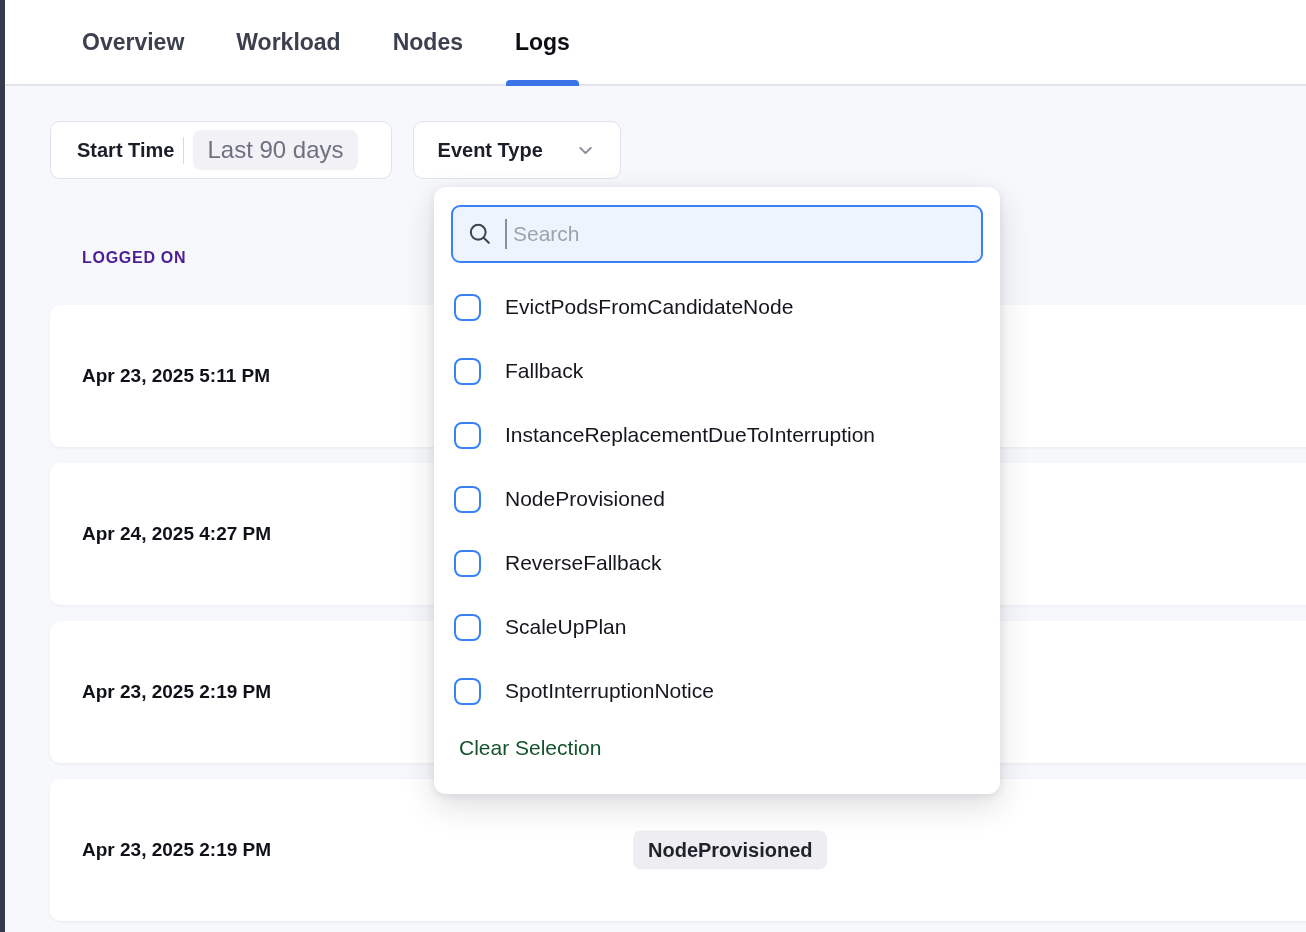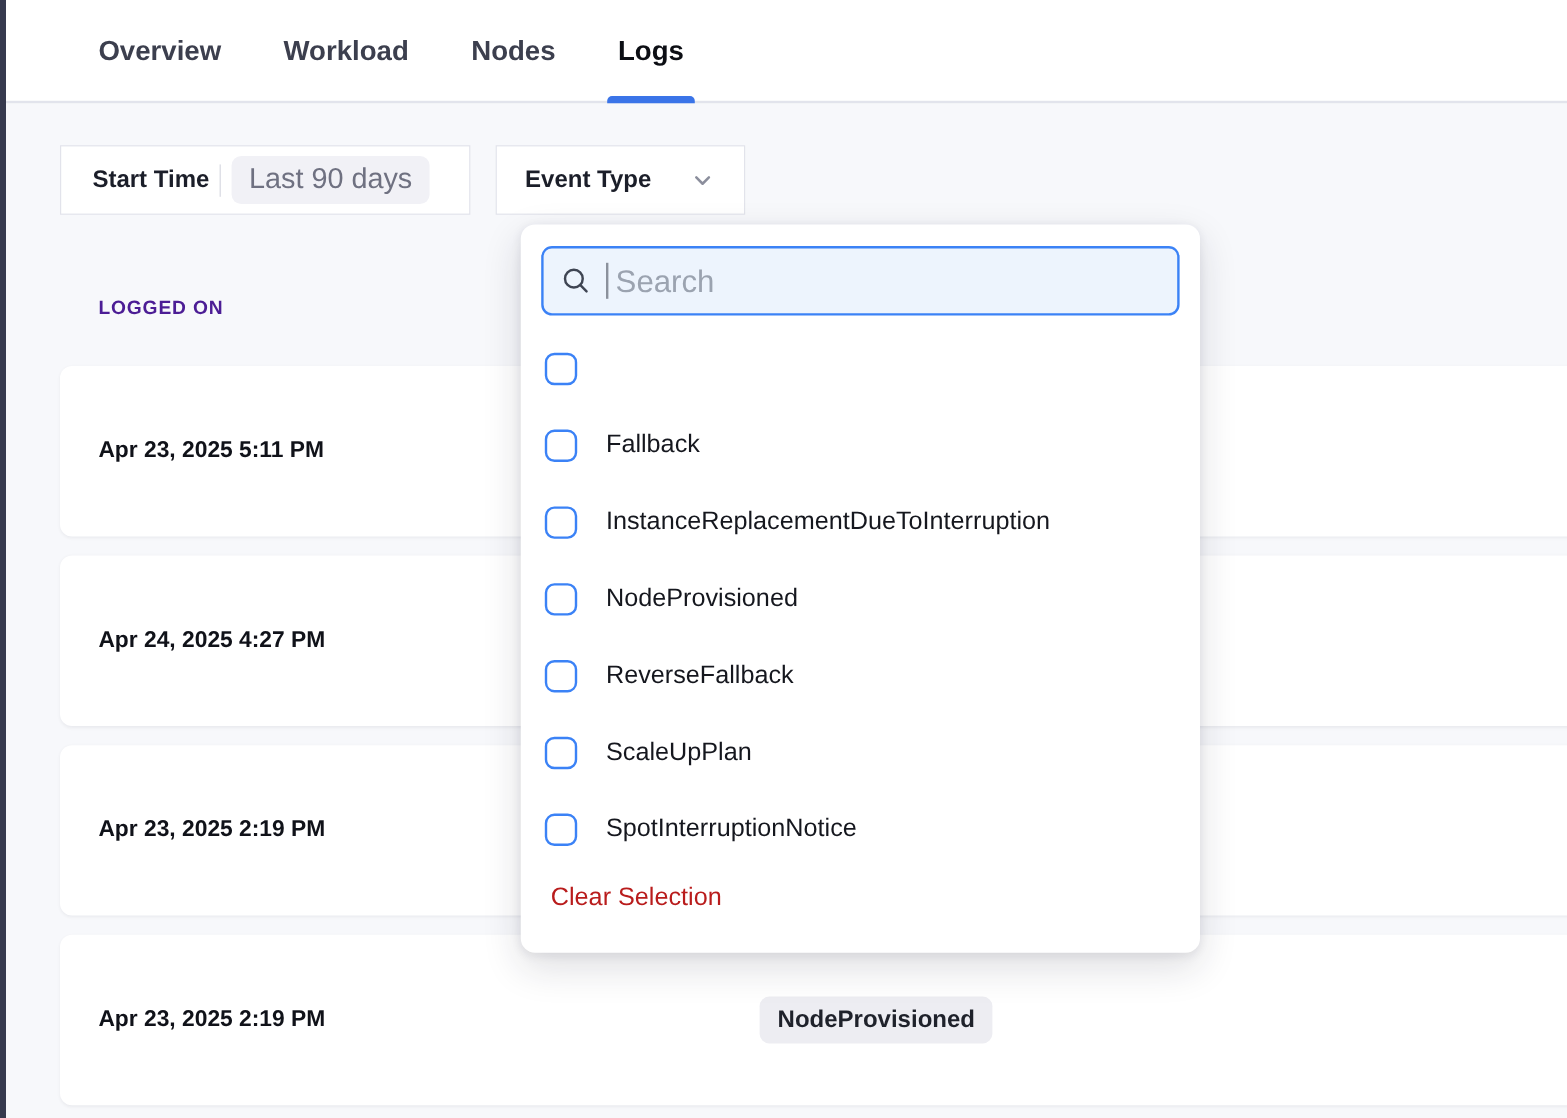--- a/index.html
+++ b/index.html
@@ -35,21 +35,21 @@
   .tab.active { color: #0c0e14; font-weight: 700; text-align: right; }
   .tab.active::after {
     content: ""; position: absolute; left: -9px; right: -9px; bottom: -2px;
     height: 6px; background: #3a74e8; border-radius: 4px 4px 0 0;
   }
 
   
   .filters { position: absolute; top: 121px; left: 50px; display: flex; gap: 21px; z-index: 10; }
   .filter-btn {
     display: inline-flex; align-items: center; height: 58px;
-    background: #ffffff; border: 1px solid #e2e3eb; border-radius: 0;
+    background: #ffffff; border: 1px solid #e2e3eb; border-radius: 10px;
     cursor: pointer;
   }
   .start-time-btn { padding: 0 33px 0 26px; gap: 9px; }
   .filter-label { font-size: 20px; font-weight: 600; color: #1b1e29; white-space: nowrap; }
   .filter-divider { width: 1px; height: 27px; background: #d8d9e2; }
   .filter-value-pill {
     background: #f1f1f6; border-radius: 8px; padding: 6px 14px;
     font-size: 24px; color: #6f7181; white-space: nowrap;
   }
   .event-type-btn { padding: 0 24px; gap: 32px; }
@@ -85,35 +85,35 @@
   }
   .search-box {
     margin: 0 17px 12px 17px; height: 58px;
     border: 2px solid #3b82f6; background: #edf4fd; border-radius: 9px;
     display: flex; align-items: center; padding: 0 15px; gap: 12px;
   }
   .search-caret { width: 2px; height: 30px; background: #8b919c; flex: none; }
   .search-input {
     flex: 1; border: none; outline: none; background: transparent;
     font-family: "Liberation Sans", sans-serif;
-    font-size: 26px; color: #111; margin-left: -6px;
+    font-size: 21px; color: #111; margin-left: -6px;
   }
   .search-input::placeholder { color: #9ba3b0; opacity: 1; }
   .option-list { }
   .option-item {
     height: 64px; display: flex; align-items: center;
     padding: 0 20px; gap: 24px; cursor: pointer;
   }
   .checkbox {
     width: 27px; height: 27px; flex: none;
     border: 2px solid #3b82f6; border-radius: 8px; background: #ffffff;
   }
   .option-label { font-size: 21px; color: #15171e; white-space: nowrap; }
   .clear-selection {
-    margin: 13px 0 0 25px; font-size: 21px; color: #b91c1c;
+    margin: 13px 0 0 25px; font-size: 21px; color: #14532d;
     cursor: pointer; display: inline-block;
   }
 </style>
 </head>
 <body>
 
 <div class="stage">
 
   <div class="topbar">
     <div class="tabs">
@@ -166,20 +166,21 @@
           <line x1="13.8" y1="13.8" x2="18.3" y2="18.3" stroke="#3f4553" stroke-width="1.8" stroke-linecap="round"></line>
         </svg>
       </span>
       <span class="search-caret"></span>
       <input class="search-input" type="text" placeholder="Search" style="">
     </div>
 
     <div class="option-list">
       <div class="option-item">
         <span class="checkbox"></span>
+        <span class="option-label">EvictPodsFromCandidateNode</span>
       </div>
       <div class="option-item">
         <span class="checkbox"></span>
         <span class="option-label">Fallback</span>
       </div>
       <div class="option-item">
         <span class="checkbox"></span>
         <span class="option-label">InstanceReplacementDueToInterruption</span>
       </div>
       <div class="option-item">

